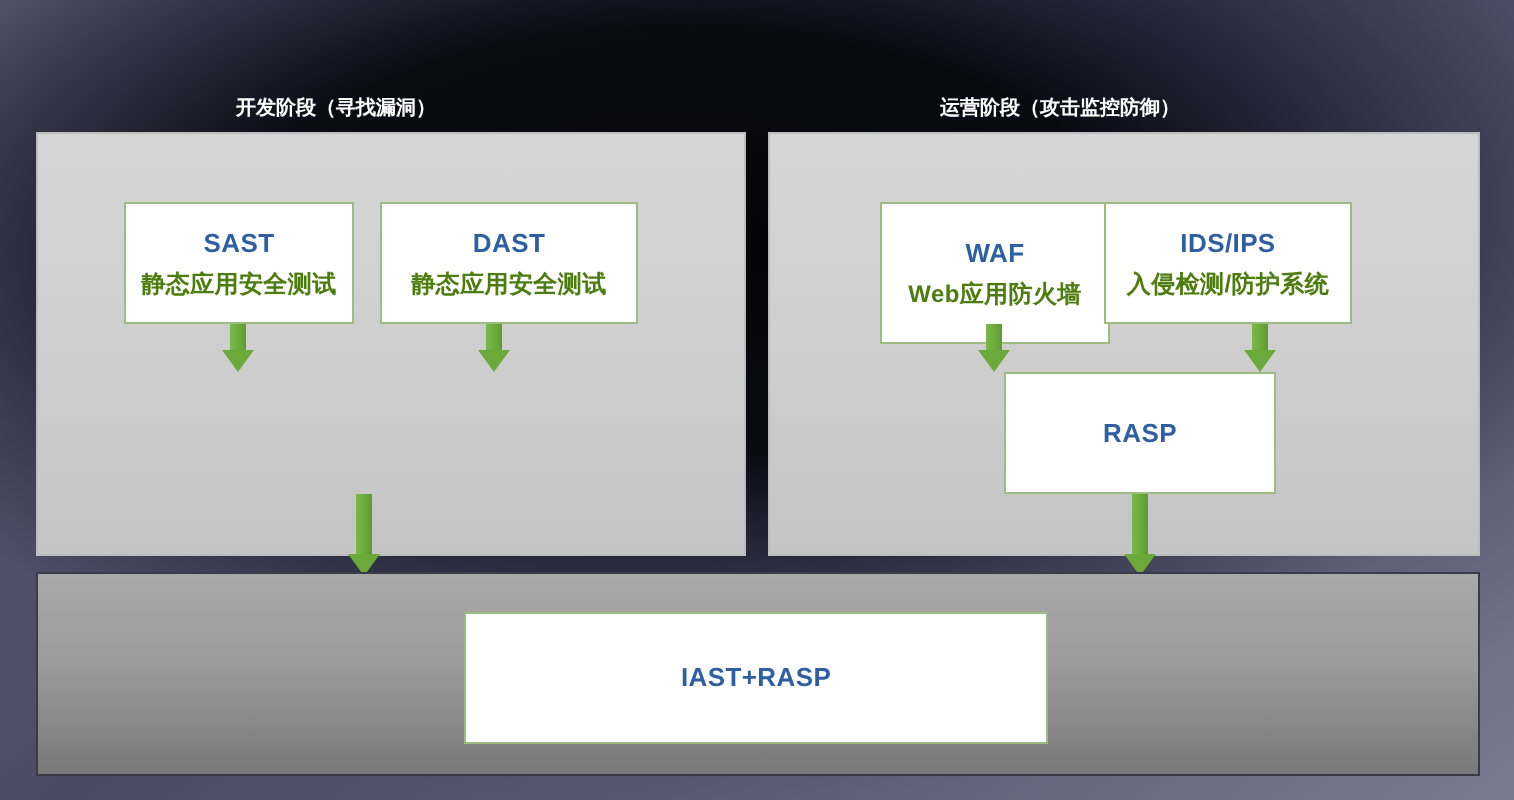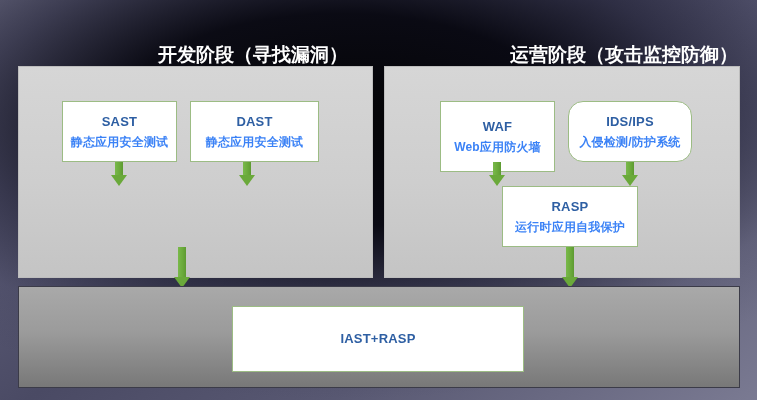--- a/index.html
+++ b/index.html
@@ -33,26 +33,25 @@
     color: #ffffff;
     letter-spacing: 1px;
     line-height: 30px;
     white-space: nowrap;
   }
 
   
   .stage-heading {
     position: absolute;
     top: 47px;
-    font-size: 19px;
+    font-size: 10px;
     font-weight: bold;
     color: #ffffff;
     white-space: nowrap;
     line-height: 16px;
-    margin-left: 40px;
   }
   .stage-heading.left  { left: 118px; }
   .stage-heading.right { left: 470px; }
 
   
   .panel {
     position: absolute;
     top: 66px;
     height: 212px;
     background: linear-gradient(180deg, #d6d6d6 0%, #cecece 55%, #c4c4c4 100%);
@@ -87,36 +86,36 @@
     text-align: center;
     line-height: 1.35;
   }
   .card .acronym {
     color: #2e5fa3;
     font-weight: bold;
     font-size: 13px;
     letter-spacing: 0.2px;
   }
   .card .desc {
-    color: #3b82f6;
+    color: #4d7c0f;
     font-weight: bold;
     font-size: 12px;
     margin-top: 3px;
     letter-spacing: 0.2px;
     white-space: nowrap;
   }
 
   
   .card-sast { left: 62px;  top: 101px; width: 115px; height: 61px; }
   .card-dast { left: 190px; top: 101px; width: 129px; height: 61px; }
   .card-iast { left: 114px; top: 186px; width: 136px; height: 61px; }
 
   
   .card-waf  { left: 440px; top: 101px; width: 115px; height: 71px; }
-  .card-ids  { left: 568px; top: 101px; width: 124px; height: 61px; border-radius: 15px; }
+  .card-ids  { left: 552px; top: 101px; width: 124px; height: 61px; }
   .card-rasp { left: 502px; top: 186px; width: 136px; height: 61px; }
 
   
   .card-merged {
     left: 232px;
     top: 306px;
     width: 292px;
     height: 66px;
   }
   .card-merged .acronym { font-size: 13px; }
@@ -208,21 +207,20 @@
     <div class="shaft"></div>
       <div class="head"></div>
   </div>
   <div class="arrow arrow-ids">
     <div class="shaft"></div>
       <div class="head"></div>
   </div>
 
   <div class="card card-rasp">
     <div class="acronym">RASP</div>
-    <div class="desc">运行时应用自我保护</div>
   </div>
 
   <div class="arrow arrow-rasp-down">
     <div class="shaft"></div>
       <div class="head"></div>
   </div>
 
   <div class="bottom-panel"></div>
 
   <div class="card card-merged">

